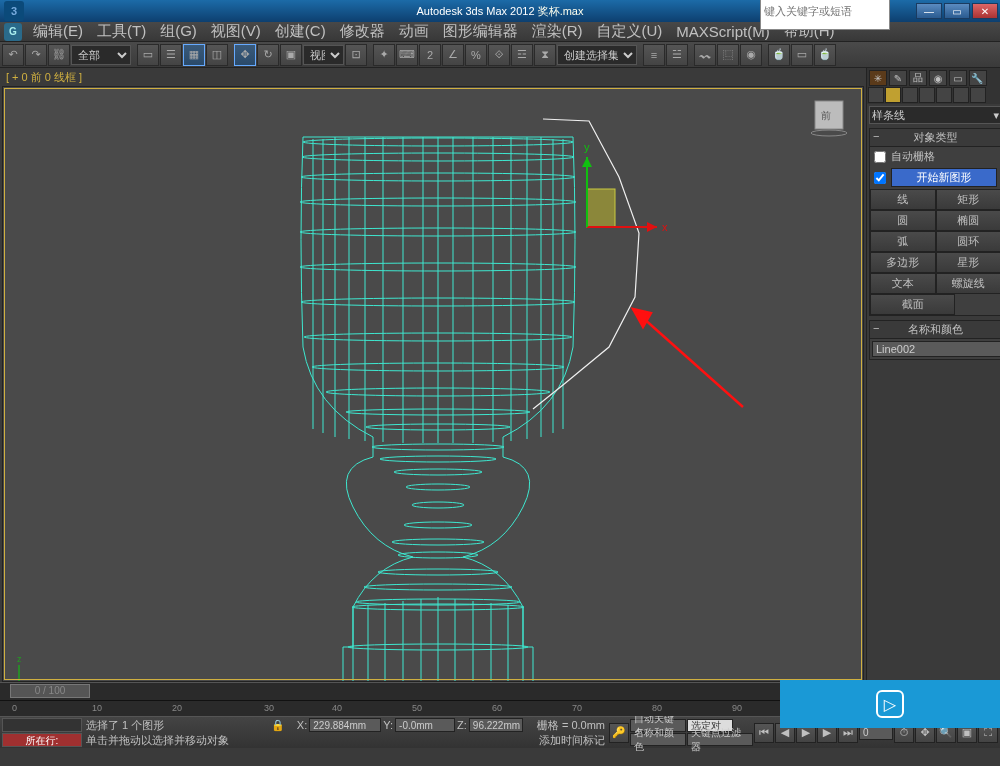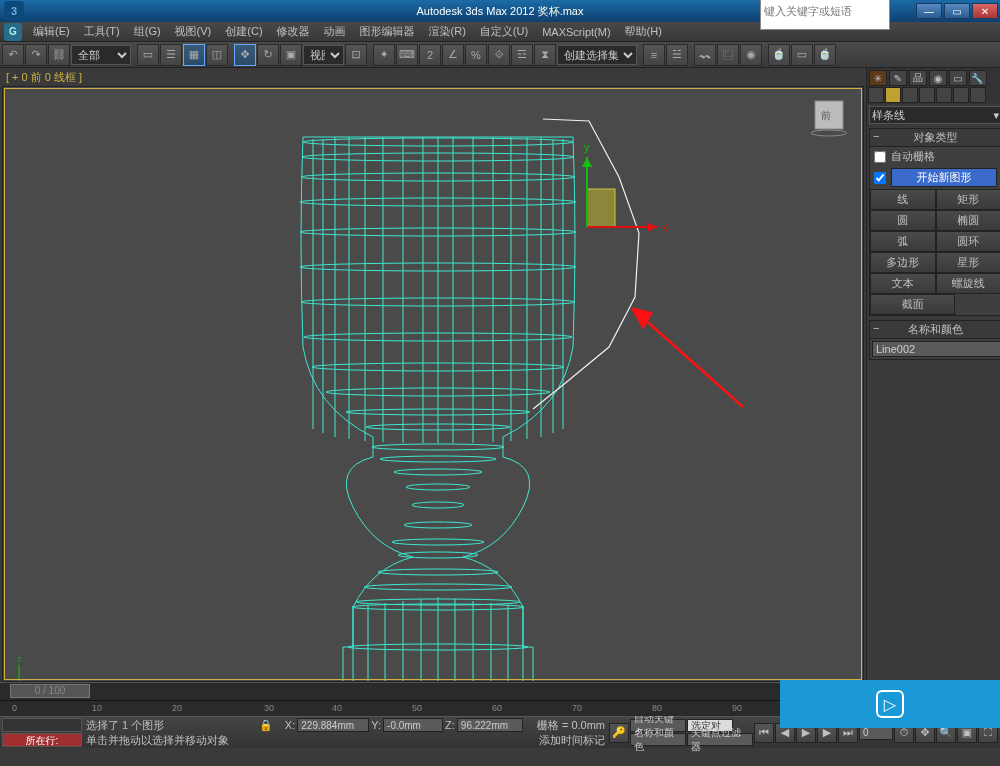--- a/index.html
+++ b/index.html
@@ -9,21 +9,21 @@
 .titlebar { height: 22px; background: linear-gradient(#1c6ba8, #0d3f6f); display: flex; align-items: center; color: #fff; font-size: 11px; position: relative; }
 .titlebar .logo { width: 20px; height: 20px; background: #0b4a7a; border-radius: 3px; margin: 0 4px; display:flex;align-items:center;justify-content:center;font-weight:bold;color:#7ad;}
 .titlebar .title { position:absolute; left:50%; transform:translateX(-50%); }
 .titlebar .search { position:absolute; right: 110px; width: 130px; height:16px; background:#fff; border:1px solid #888; color:#888; padding:18px 3px; font-size:11px;}
 .titlebar .winbtns { position:absolute; right:2px; display:flex; gap:2px;}
 .titlebar .winbtn { width:26px;height:16px;background:linear-gradient(#5a8bc0,#2a5b90);border:1px solid #1a3b60;display:flex;align-items:center;justify-content:center;color:#fff;font-size:10px;}
 .titlebar .winbtn.close{background:linear-gradient(#d66,#a33);}
 
 
 .menubar { height: 20px; background: linear-gradient(#484848,#383838); display:flex; align-items:center; padding:0 4px; border-bottom:1px solid #222;}
-.menubar .mitem { padding: 0 7px; font-size:11px; cursor:default;}
+.menubar .mitem { padding: 0 7px; font-size:15px; cursor:default;}
 .menubar .logo2 { width:18px;height:18px;background:#2a6a8a;border-radius:3px;margin-right:4px;display:flex;align-items:center;justify-content:center;color:#aee;font-weight:bold;font-size:10px;}
 
 
 .toolbar { height: 26px; background: linear-gradient(#4a4a4a,#3a3a3a); display:flex; align-items:center; padding:0 2px; border-bottom:1px solid #222; gap:1px;}
 .tbbtn { width:22px;height:22px;background:linear-gradient(#555,#444);border:1px solid #2a2a2a;display:flex;align-items:center;justify-content:center;font-size:11px;color:#aaa;}
 .tbbtn.active{background:linear-gradient(#3a5a7a,#2a4a6a);border-color:#6af;}
 .tbsel { height:20px;background:#2a2a2a;border:1px solid #555;color:#ccc;font-size:11px;padding:0 2px;}
 .tbsep{width:4px;}
 
 
@@ -356,21 +356,21 @@
   <div class="status-mid">
     <div class="status-mid-row">
       <span>选择了 1 个图形</span>
       <span style="margin-left:auto">🔒</span>
       <span style="width:8px"></span>
       <span>X:</span>
         <div class="coord-box" style="width:72px">229.884mm</div>
       <span>Y:</span>
         <div class="coord-box" style="width:60px">-0.0mm</div>
       <span>Z:</span>
-        <div class="coord-box" style="width:66px">96.222mm</div>
+        <div class="coord-box" style="width:54px">96.222mm</div>
       <span style="width:10px"></span>
       <span>栅格 = 0.0mm</span>
     </div>
     <div class="status-mid-row">
       <span>单击并拖动以选择并移动对象</span>
       <span style="margin-left:auto">添加时间标记</span>
     </div>
   </div>
   <div class="status-right">
     <div class="srbtn">🔑</div>

